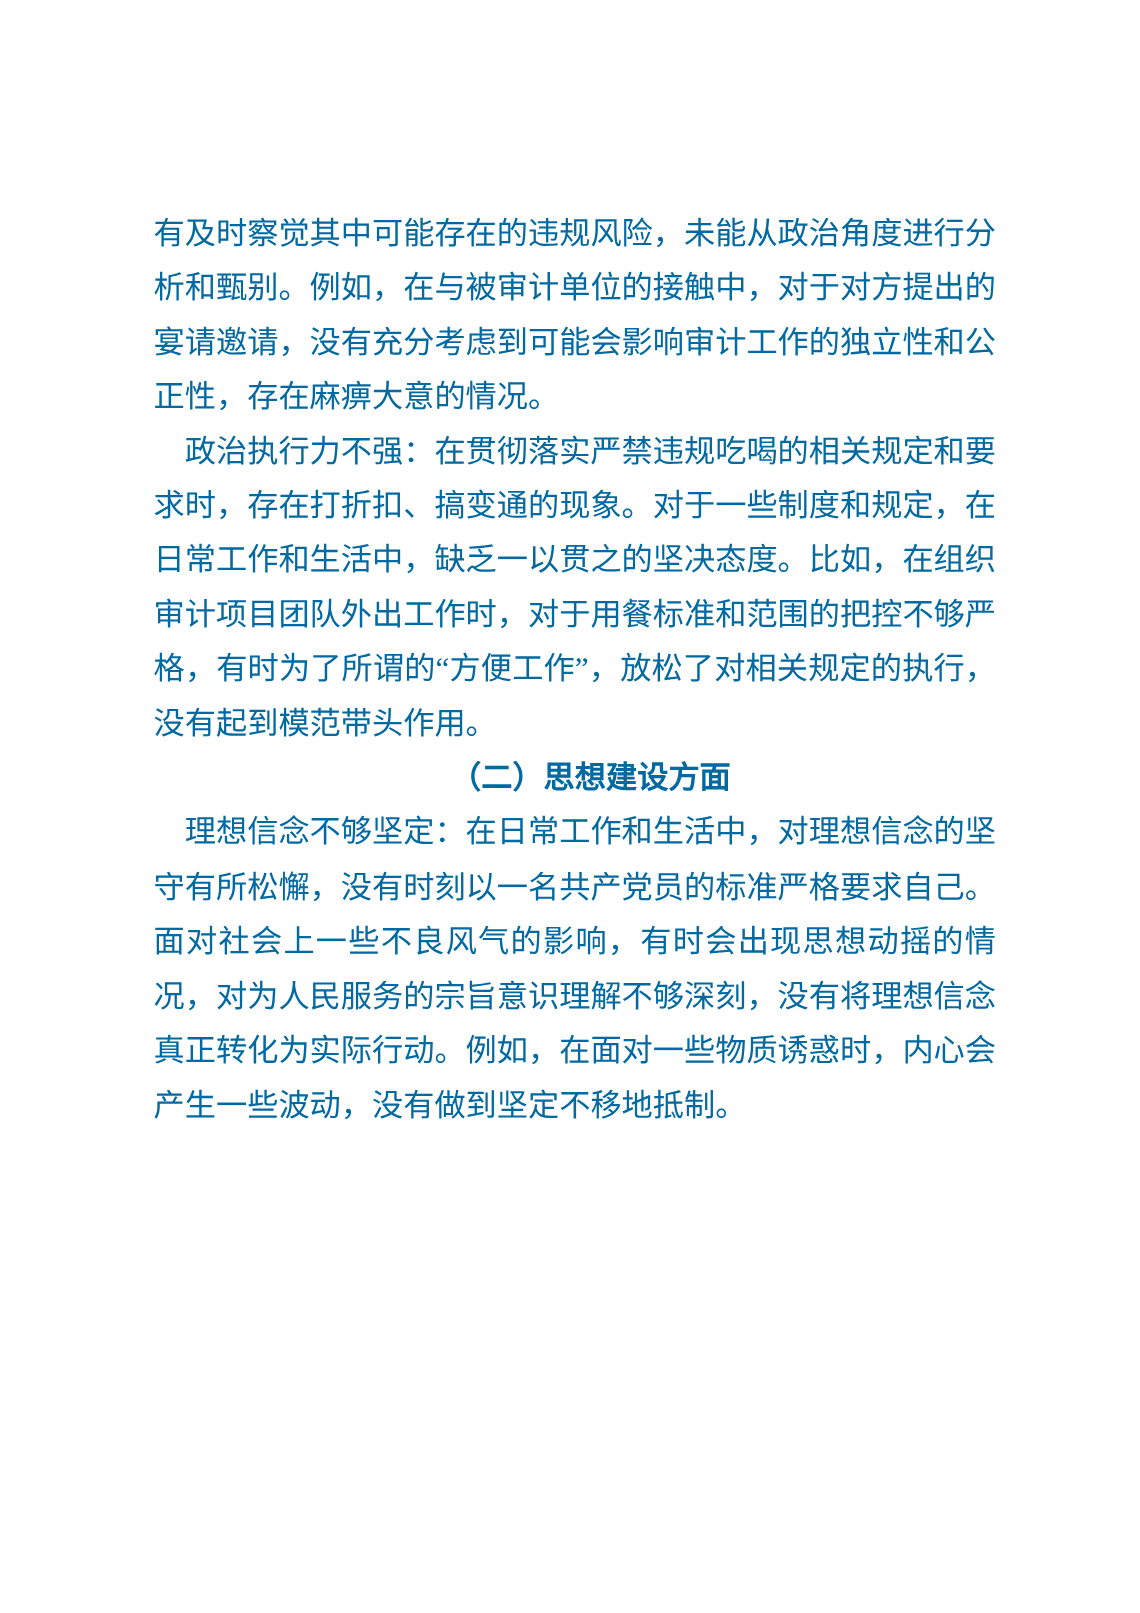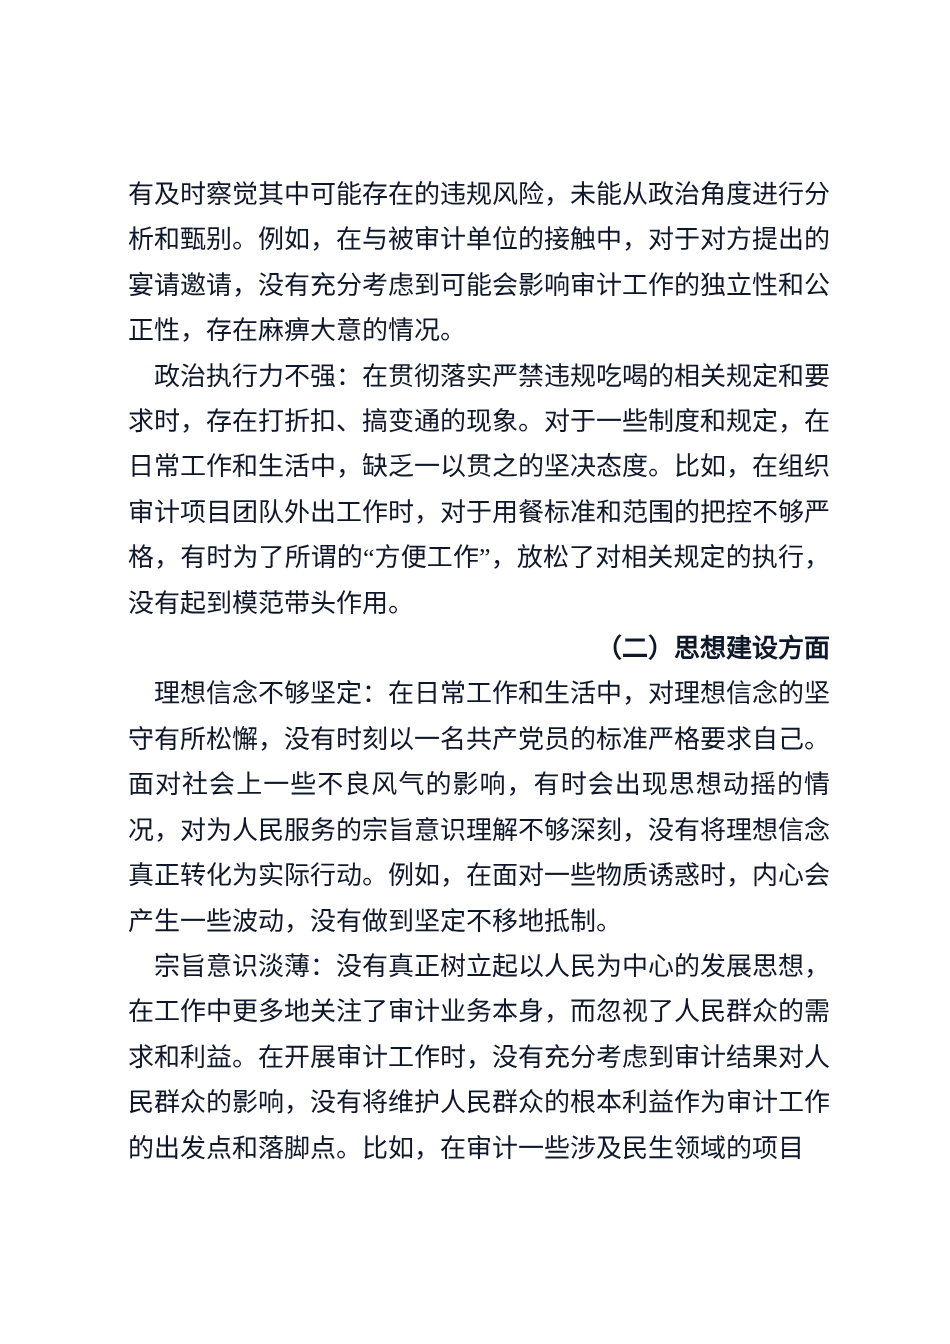--- a/index.html
+++ b/index.html
@@ -14,21 +14,21 @@
     height: 1344px;
     background: #ffffff;
     overflow: hidden;
     font-family: "Liberation Serif", "DejaVu Serif", serif;
   }
   .content {
     position: absolute;
     left: 128px;
     top: 172px;
     width: 702px;
-    color: #0f172a;
+    color: #0369a1;
     font-size: 26px;
     line-height: 45.4px;
     text-align: justify;
     text-justify: inter-ideograph;
     word-break: break-all;
   }
   .para {
     margin: 0;
     padding: 0;
     text-indent: 26px;
@@ -37,27 +37,26 @@
   .para.no-indent {
     text-indent: 0;
   }
   .heading {
     margin: 0;
     padding: 0;
     text-indent: 26px;
     font-size: 26px;
     line-height: 45.4px;
     font-weight: bold;
-    text-align: right;
+    text-align: center;
   }
 </style>
 </head>
 <body>
 
 <div class="page">
   <div class="content">
     <p class="para no-indent">有及时察觉其中可能存在的违规风险，未能从政治角度进行分析和甄别。例如，在与被审计单位的接触中，对于对方提出的宴请邀请，没有充分考虑到可能会影响审计工作的独立性和公正性，存在麻痹大意的情况。</p>
     <p class="para">政治执行力不强：在贯彻落实严禁违规吃喝的相关规定和要求时，存在打折扣、搞变通的现象。对于一些制度和规定，在日常工作和生活中，缺乏一以贯之的坚决态度。比如，在组织审计项目团队外出工作时，对于用餐标准和范围的把控不够严格，有时为了所谓的“方便工作”，放松了对相关规定的执行，没有起到模范带头作用。</p>
     <h2 class="heading">（二）思想建设方面</h2>
     <p class="para">理想信念不够坚定：在日常工作和生活中，对理想信念的坚守有所松懈，没有时刻以一名共产党员的标准严格要求自己。面对社会上一些不良风气的影响，有时会出现思想动摇的情况，对为人民服务的宗旨意识理解不够深刻，没有将理想信念真正转化为实际行动。例如，在面对一些物质诱惑时，内心会产生一些波动，没有做到坚定不移地抵制。</p>
-    <p class="para">宗旨意识淡薄：没有真正树立起以人民为中心的发展思想，在工作中更多地关注了审计业务本身，而忽视了人民群众的需求和利益。在开展审计工作时，没有充分考虑到审计结果对人民群众的影响，没有将维护人民群众的根本利益作为审计工作的出发点和落脚点。比如，在审计一些涉及民生领域的项目</p>
   </div>
 </div>
 
 </body></html>

